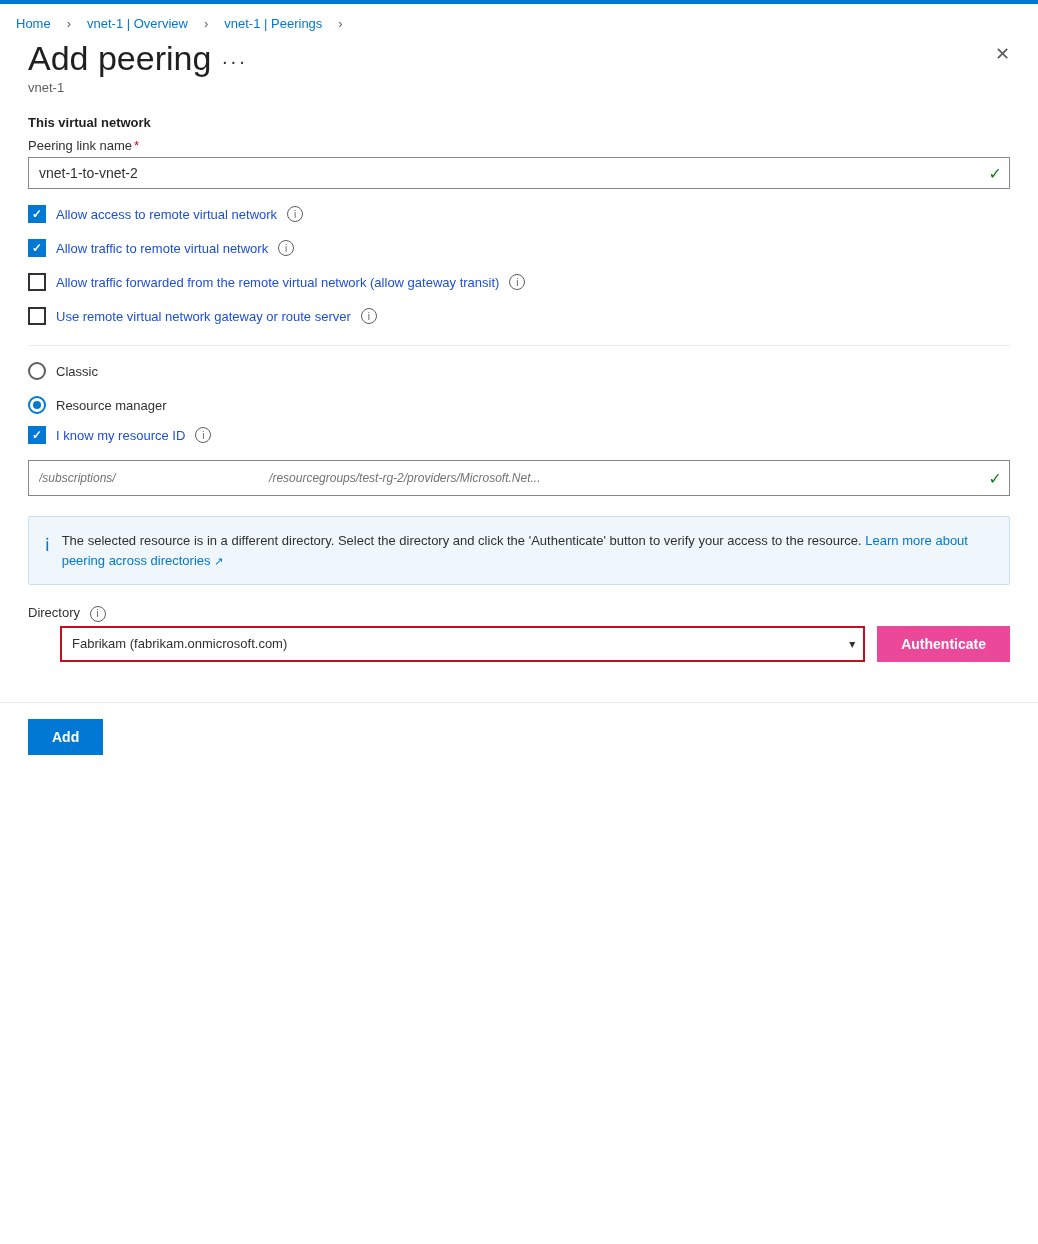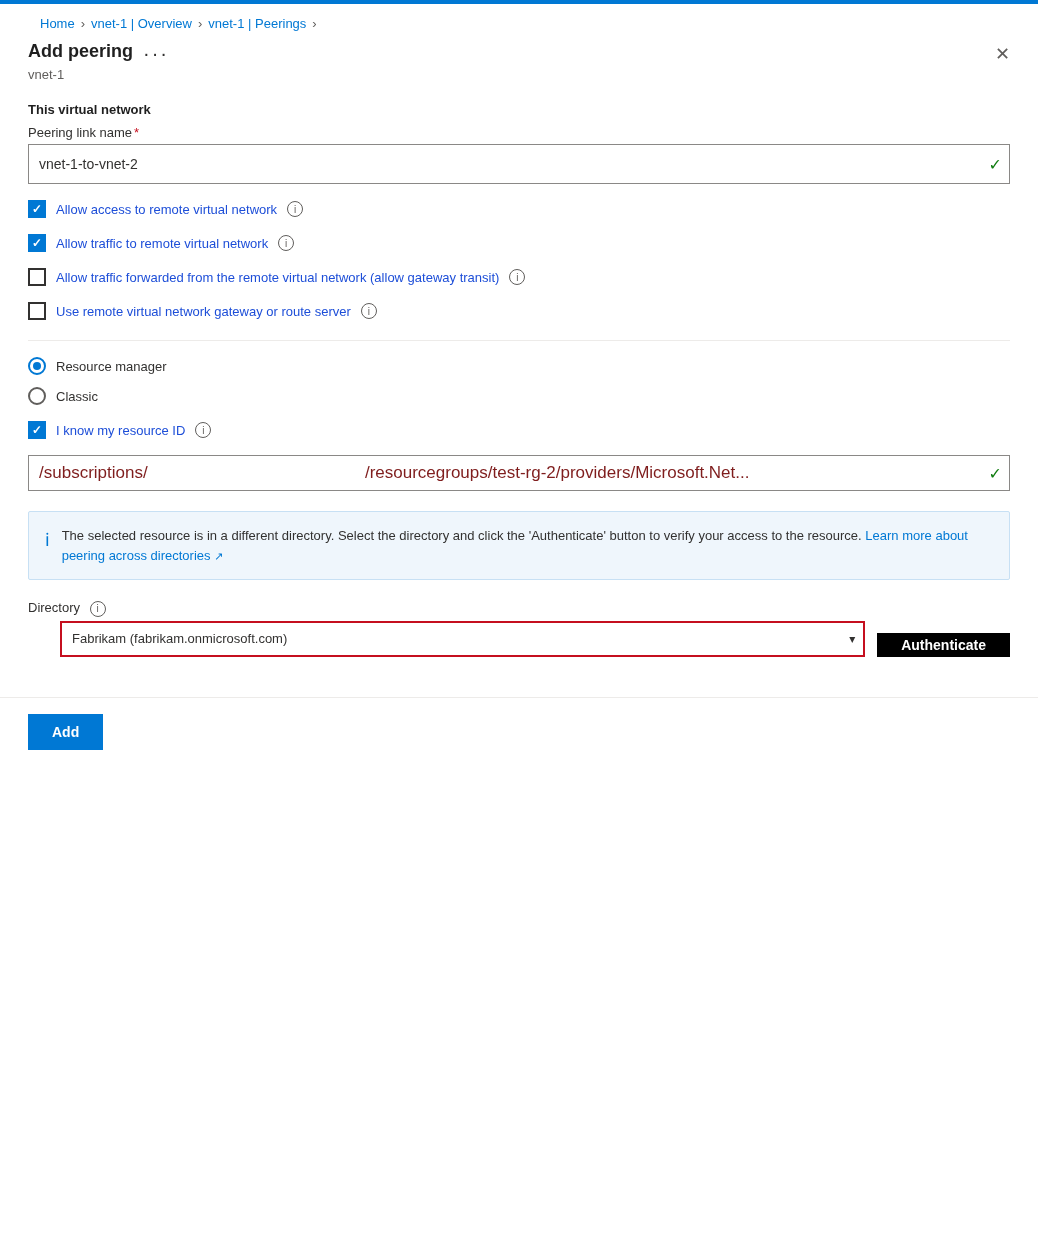--- a/index.html
+++ b/index.html
@@ -10,43 +10,43 @@
       background: #fff;
       width: 1038px;
       min-height: 1244px;
     }
     .top-border {
       height: 4px;
       background: #0078d4;
       width: 100%;
     }
     .breadcrumb {
-      padding: 12px 28px 8px 40px;
+      padding: 12px 28px 8px 16px;
       font-size: 13px;
       color: #0078d4;
       display: flex;
       align-items: flex-start;
-      gap: 6px;
+      gap: 16px;
     }
     .breadcrumb span { color: #605e5c; }
     .breadcrumb a { color: #0078d4; text-decoration: none; }
     .header-row {
       display: flex;
       align-items: flex-start;
       justify-content: space-between;
       padding: 0 28px 0 28px;
     }
     .title-area {
       display: flex;
       align-items: center;
       gap: 10px;
     }
     .page-title {
-      font-size: 18px;
-      font-weight: 700;
+      font-size: 34px;
+      font-weight: 400;
       color: #1f1f1f;
     }
     .more-btn {
       font-size: 20px;
       color: #323130;
       cursor: pointer;
       background: none;
       border: none;
       letter-spacing: 2px;
       line-height: 1;
@@ -87,21 +87,21 @@
       position: relative;
       margin-bottom: 16px;
     }
     .text-input-wrapper input {
       width: 100%;
       border: 1px solid #8a8886;
       padding: 6px 36px 6px 10px;
       font-size: 14px;
       color: #323130;
       outline: none;
-      height: 40px;
+      height: 32px;
     }
     .checkmark-icon {
       position: absolute;
       right: 8px;
       top: 50%;
       transform: translateY(-50%);
       color: #107c10;
       font-size: 16px;
     }
     .checkbox-row {
@@ -247,23 +247,23 @@
     .select-chevron {
       position: absolute;
       right: 10px;
       top: 50%;
       transform: translateY(-50%);
       pointer-events: none;
       color: #323130;
       font-size: 12px;
     }
     .authenticate-btn {
-      height: 24px;
+      height: 36px;
       padding: 0 24px;
-      background: #000000;
+      background: #ec4899;
       color: #fff;
       border: none;
       font-size: 14px;
       font-weight: 600;
       cursor: pointer;
       white-space: nowrap;
     }
     .bottom-bar {
       border-top: 1px solid #edebe9;
       padding: 16px 28px;
@@ -345,40 +345,40 @@
   <div class="checkbox-row mb-20">
     <div class="checkbox-custom unchecked"></div>
     <span class="checkbox-label">Use remote virtual network gateway or route server</span>
     <span class="info-icon">i</span>
   </div>
 
   <div class="divider"></div>
 
 
 
+  <div class="radio-row mb-16">
+    <div class="radio-custom unselected"></div>
+    <span class="radio-label">Classic</span>
+  </div>
+
   <div class="radio-row">
     <div class="radio-custom selected"></div>
     <span class="radio-label">Resource manager</span>
-  </div>
-
-  <div class="radio-row mb-16">
-    <div class="radio-custom unselected"></div>
-    <span class="radio-label">Classic</span>
   </div>
 
   <div class="checkbox-row mb-16">
     <div class="checkbox-custom">
       <span class="checkbox-check">✓</span>
     </div>
     <span class="checkbox-label">I know my resource ID</span>
     <span class="info-icon">i</span>
   </div>
 
   <div class="resource-id-wrapper mb-20">
-    <input type="text" value="/subscriptions/                                              /resourcegroups/test-rg-2/providers/Microsoft.Net..." style="width: 100%; border: 1px solid rgb(138, 136, 134); padding: 6px 36px 6px 10px; font-size: 17px; color: #7f1d1d; outline: none; height: 36px;">
+    <input type="text" value="/subscriptions/                                              /resourcegroups/test-rg-2/providers/Microsoft.Net..." style="width: 100%; border: 1px solid rgb(138, 136, 134); padding: 6px 36px 6px 10px; font-size: 12px; color: #737373; outline: none; height: 36px; font-style: italic;">
     <span class="checkmark-icon">✓</span>
   </div>
 
   <div class="info-banner">
     <span class="info-banner-icon">ℹ</span>
     <div class="info-banner-text">
       <span>The selected resource is in a different directory. Select the directory and click the 'Authenticate' button to verify your access to the resource.</span>
       <a href="#"> <span>Learn more about peering across directories</span> <span style="font-size:11px;">↗</span></a>
     </div>
   </div>

